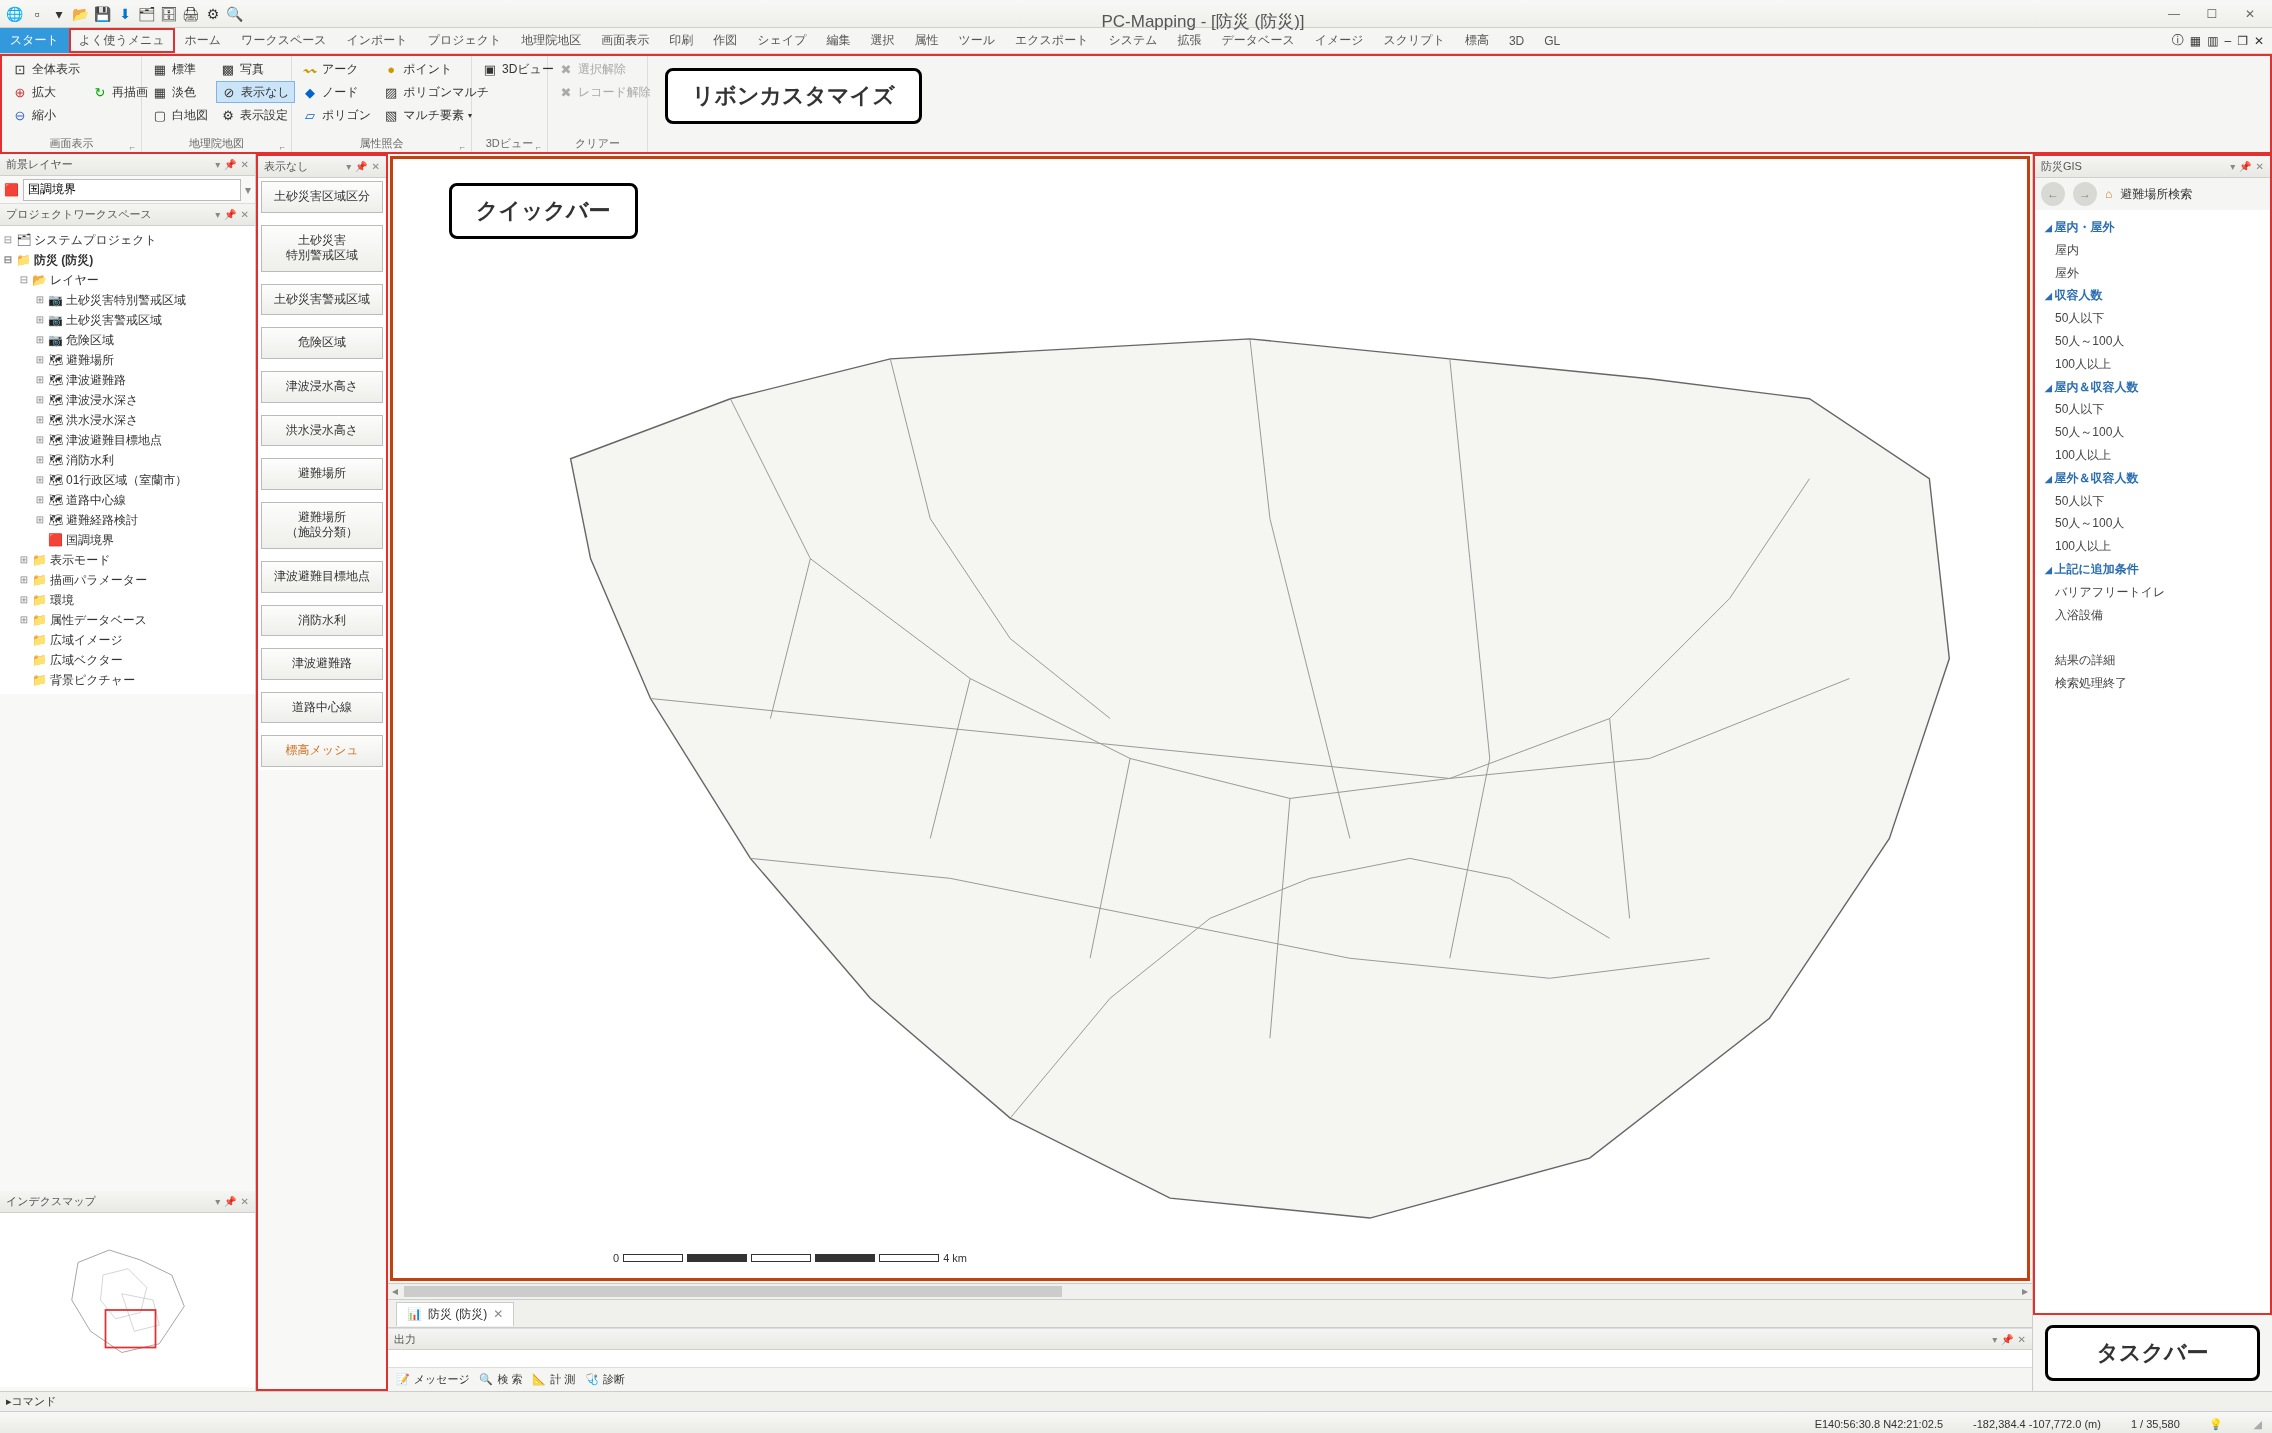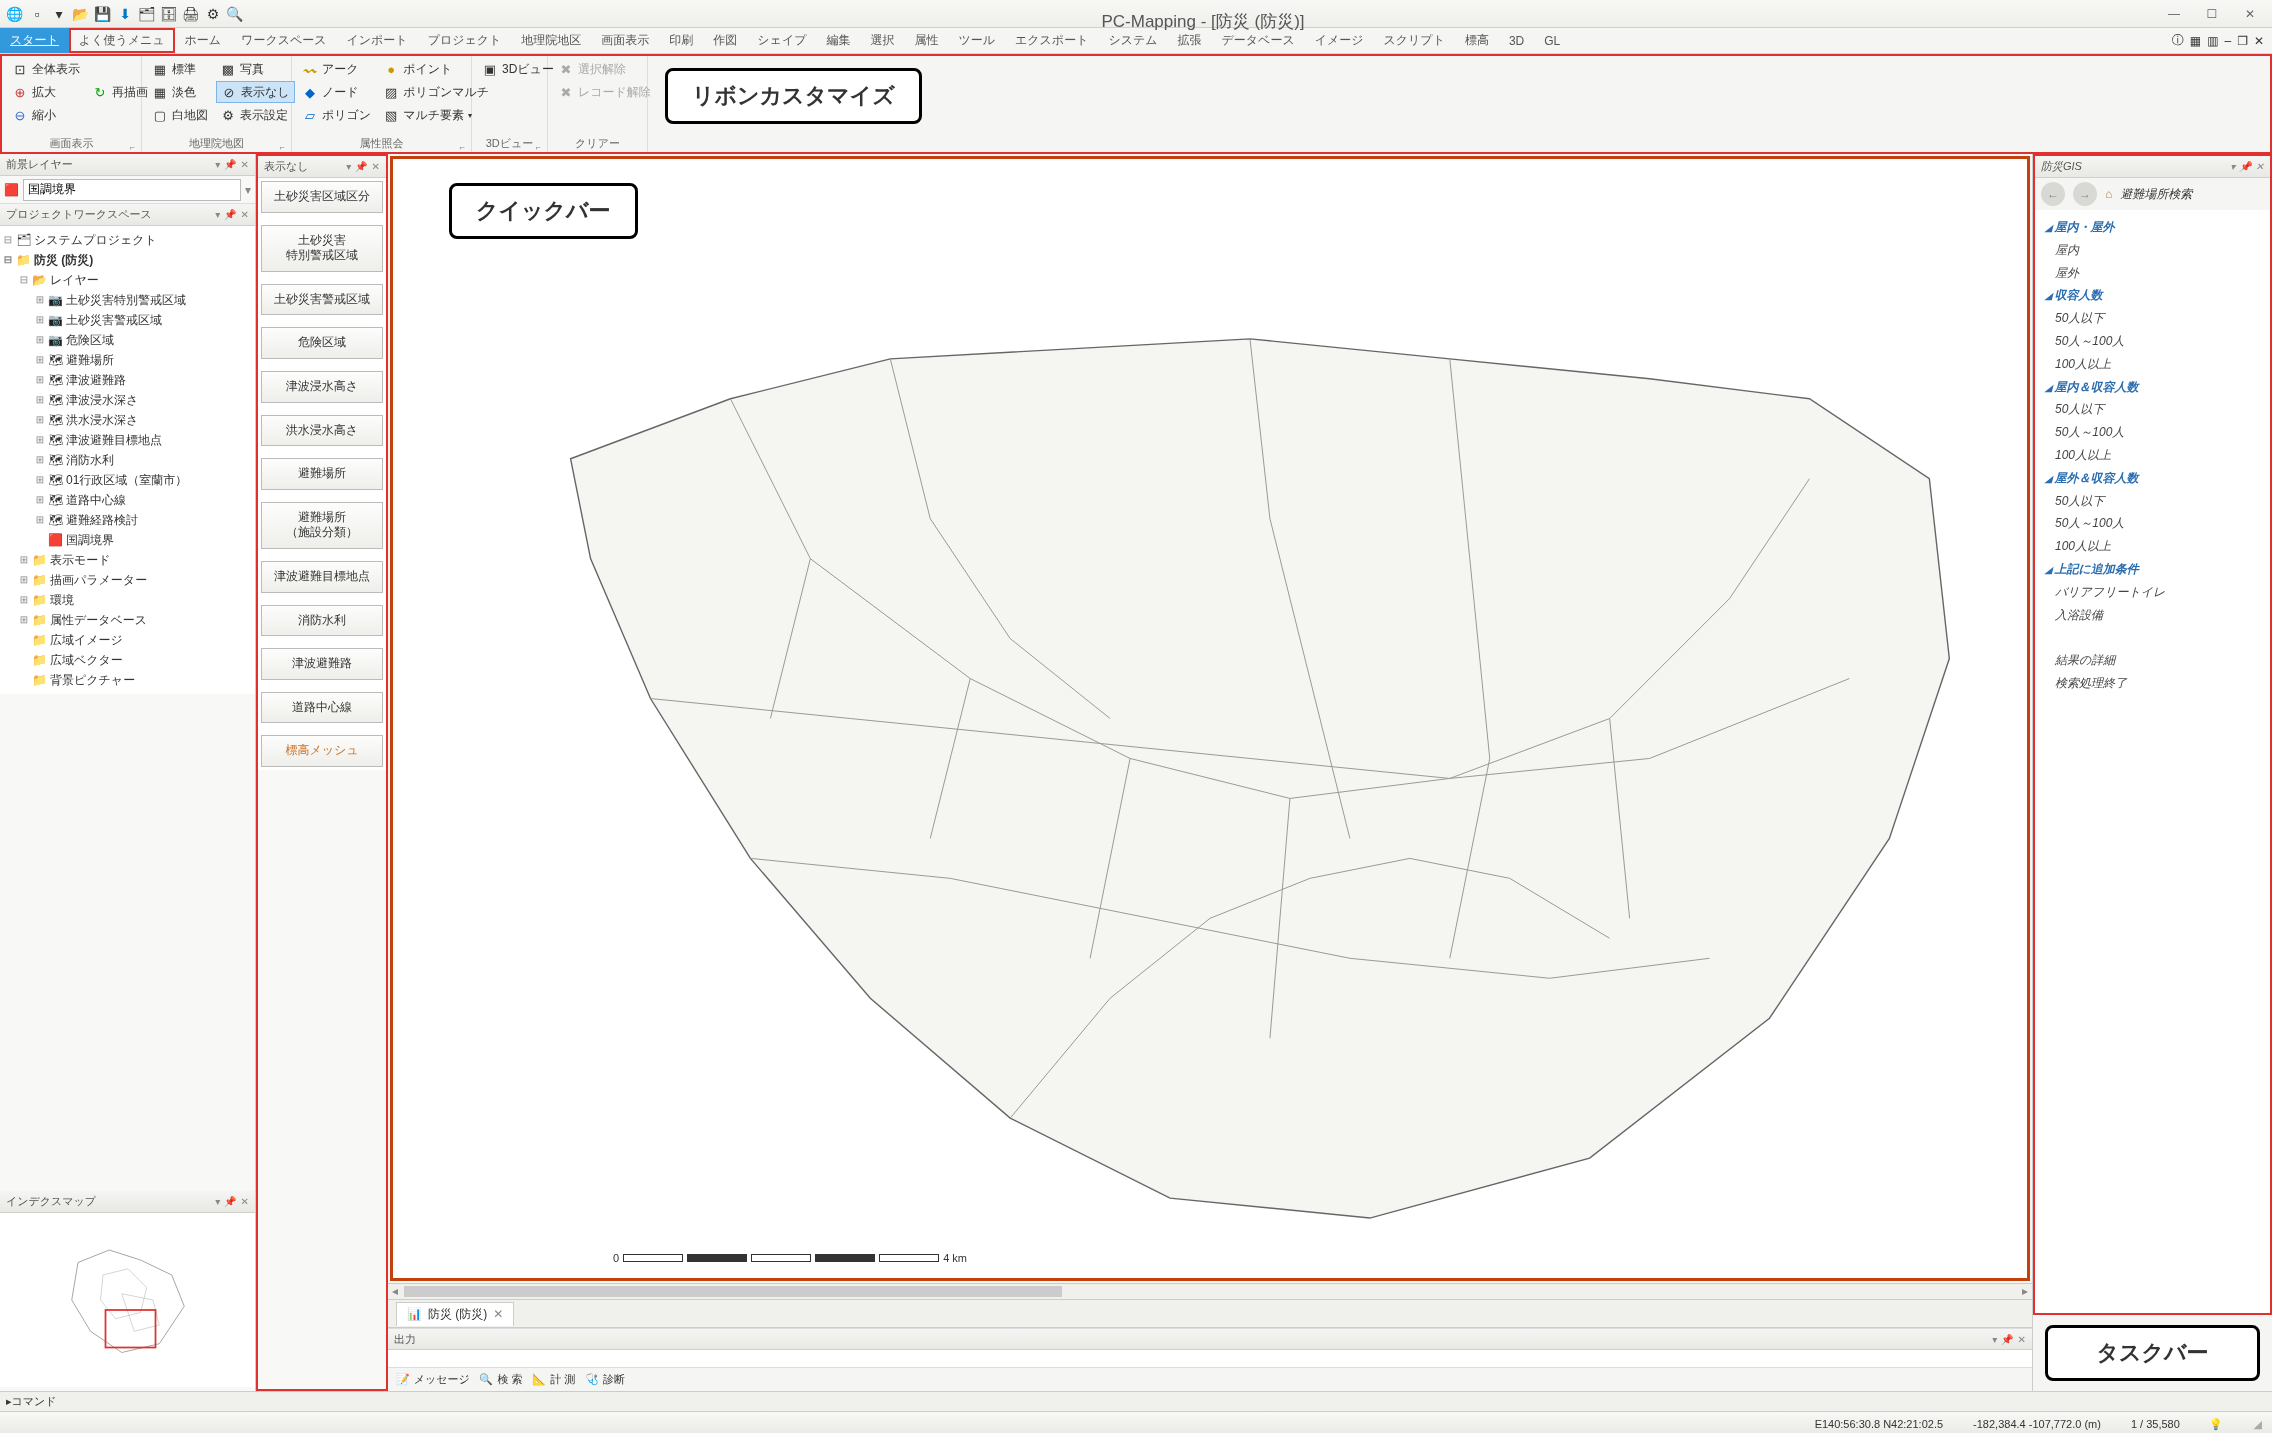--- a/index.html
+++ b/index.html
@@ -6,21 +6,21 @@
 body { font-family: "Meiryo UI", "MS PGothic", sans-serif; font-size: 12px; background: #f5f5f3; color: #333; overflow: hidden; width: 2272px; height: 1433px; transform-origin: top left; }
 .titlebar { height: 28px; background: linear-gradient(#f8f8f6, #eeeeea); display: flex; align-items: center; border-bottom: 1px solid #d0d0c8; }
 .titlebar .tb-icons { display: flex; gap: 4px; padding: 0 6px; }
 .tb-icon { width: 18px; height: 18px; display: inline-flex; align-items: center; justify-content: center; font-size: 14px; }
 .titlebar .title { flex: 1; text-align: center; font-size: 17px; color: #555; margin-top: 15px; }
 .winbtns { display: flex; gap: 2px; padding-right: 4px; }
 .winbtn { width: 36px; height: 22px; display: flex; align-items: center; justify-content: center; color: #666; }
 
 .menubar { height: 26px; background: #f5f5f3; display: flex; align-items: stretch; border-bottom: 1px solid #d8d8d0; font-size: 12px; }
 .menutab { padding: 4px 10px; display: flex; align-items: center; white-space: nowrap; color: #555; }
-.menutab.start { background: #3399dd; color: #fff; text-decoration: underline; }
+.menutab.start { background: #3399dd; color: #fff; }
 .menutab.highlight { border: 2px solid #e03030; padding: 2px 8px; }
 .menubar .spacer { flex: 1; }
 .menu-right { display: flex; align-items: center; gap: 6px; padding-right: 8px; }
 
 .ribbon { height: 100px; background: #f5f5f3; border: 2px solid #e03030; display: flex; position: relative; }
 .ribbon-group { border-right: 1px solid #ddd; padding: 2px 6px 0; display: flex; flex-direction: column; }
 .ribbon-group .body { flex: 1; display: flex; gap: 4px; }
 .ribbon-group .rlabel { text-align: center; font-size: 11px; color: #666; padding: 1px 0; position: relative; }
 .ribbon-group .rlabel .exp { position: absolute; right: 0; bottom: 0; font-size: 9px; color: #888; }
 .rcol { display: flex; flex-direction: column; gap: 1px; }
@@ -61,21 +61,21 @@
 .maptab { height: 28px; background: #f0f0ec; display: flex; align-items: center; padding: 0 8px; gap: 4px; border-top: 1px solid #ccc; font-size: 12px; }
 .maptab .tab { background: #fff; border: 1px solid #ccc; border-bottom: none; padding: 3px 10px; display: flex; align-items: center; gap: 6px; }
 
 .output { height: 64px; border-top: 1px solid #ccc; display: flex; flex-direction: column; }
 .output .panel-hdr { border-top: 1px solid #ddd; }
 .output .panel-body { flex: 1; background: #fff; }
 .output-tabs { height: 24px; display: flex; align-items: center; gap: 10px; padding: 0 8px; background: #f5f5f3; border-top: 1px solid #ddd; font-size: 11px; }
 .output-tabs .ot { display: flex; align-items: center; gap: 4px; }
 
 .rightcol { width: 240px; border-left: 1px solid #ccc; display: flex; flex-direction: column; }
-.gis-panel { border: 2px solid #e03030; flex: 1; display: flex; flex-direction: column; font-style: italic; }
+.gis-panel { border: 2px solid #e03030; flex: 1; display: flex; flex-direction: column; }
 .gis-nav { display: flex; align-items: center; gap: 8px; padding: 4px 6px; background: #f5f5f3; }
 .gis-nav .circ { width: 24px; height: 24px; border-radius: 50%; background: #d8d8d4; display: flex; align-items: center; justify-content: center; color: #888; }
 .gis-body { padding: 6px 10px; font-size: 12px; line-height: 1.9; overflow: auto; background: #fff; flex: 1; }
 .gis-sec { color: #2a6db0; font-weight: bold; }
 .gis-sec::before { content: "◢ "; font-size: 9px; }
 .gis-item { padding-left: 10px; color: #444; }
 
 .cmd { height: 20px; background: #f0f0ec; display: flex; align-items: center; padding: 0 6px; font-size: 11px; border-top: 1px solid #ccc; }
 .status { height: 22px; background: linear-gradient(#f8f8f6,#e8e8e4); display: flex; align-items: center; padding: 12px 10px; font-size: 11px; gap: 30px; border-top: 1px solid #ccc; }
 .status .sp { flex: 1; }

